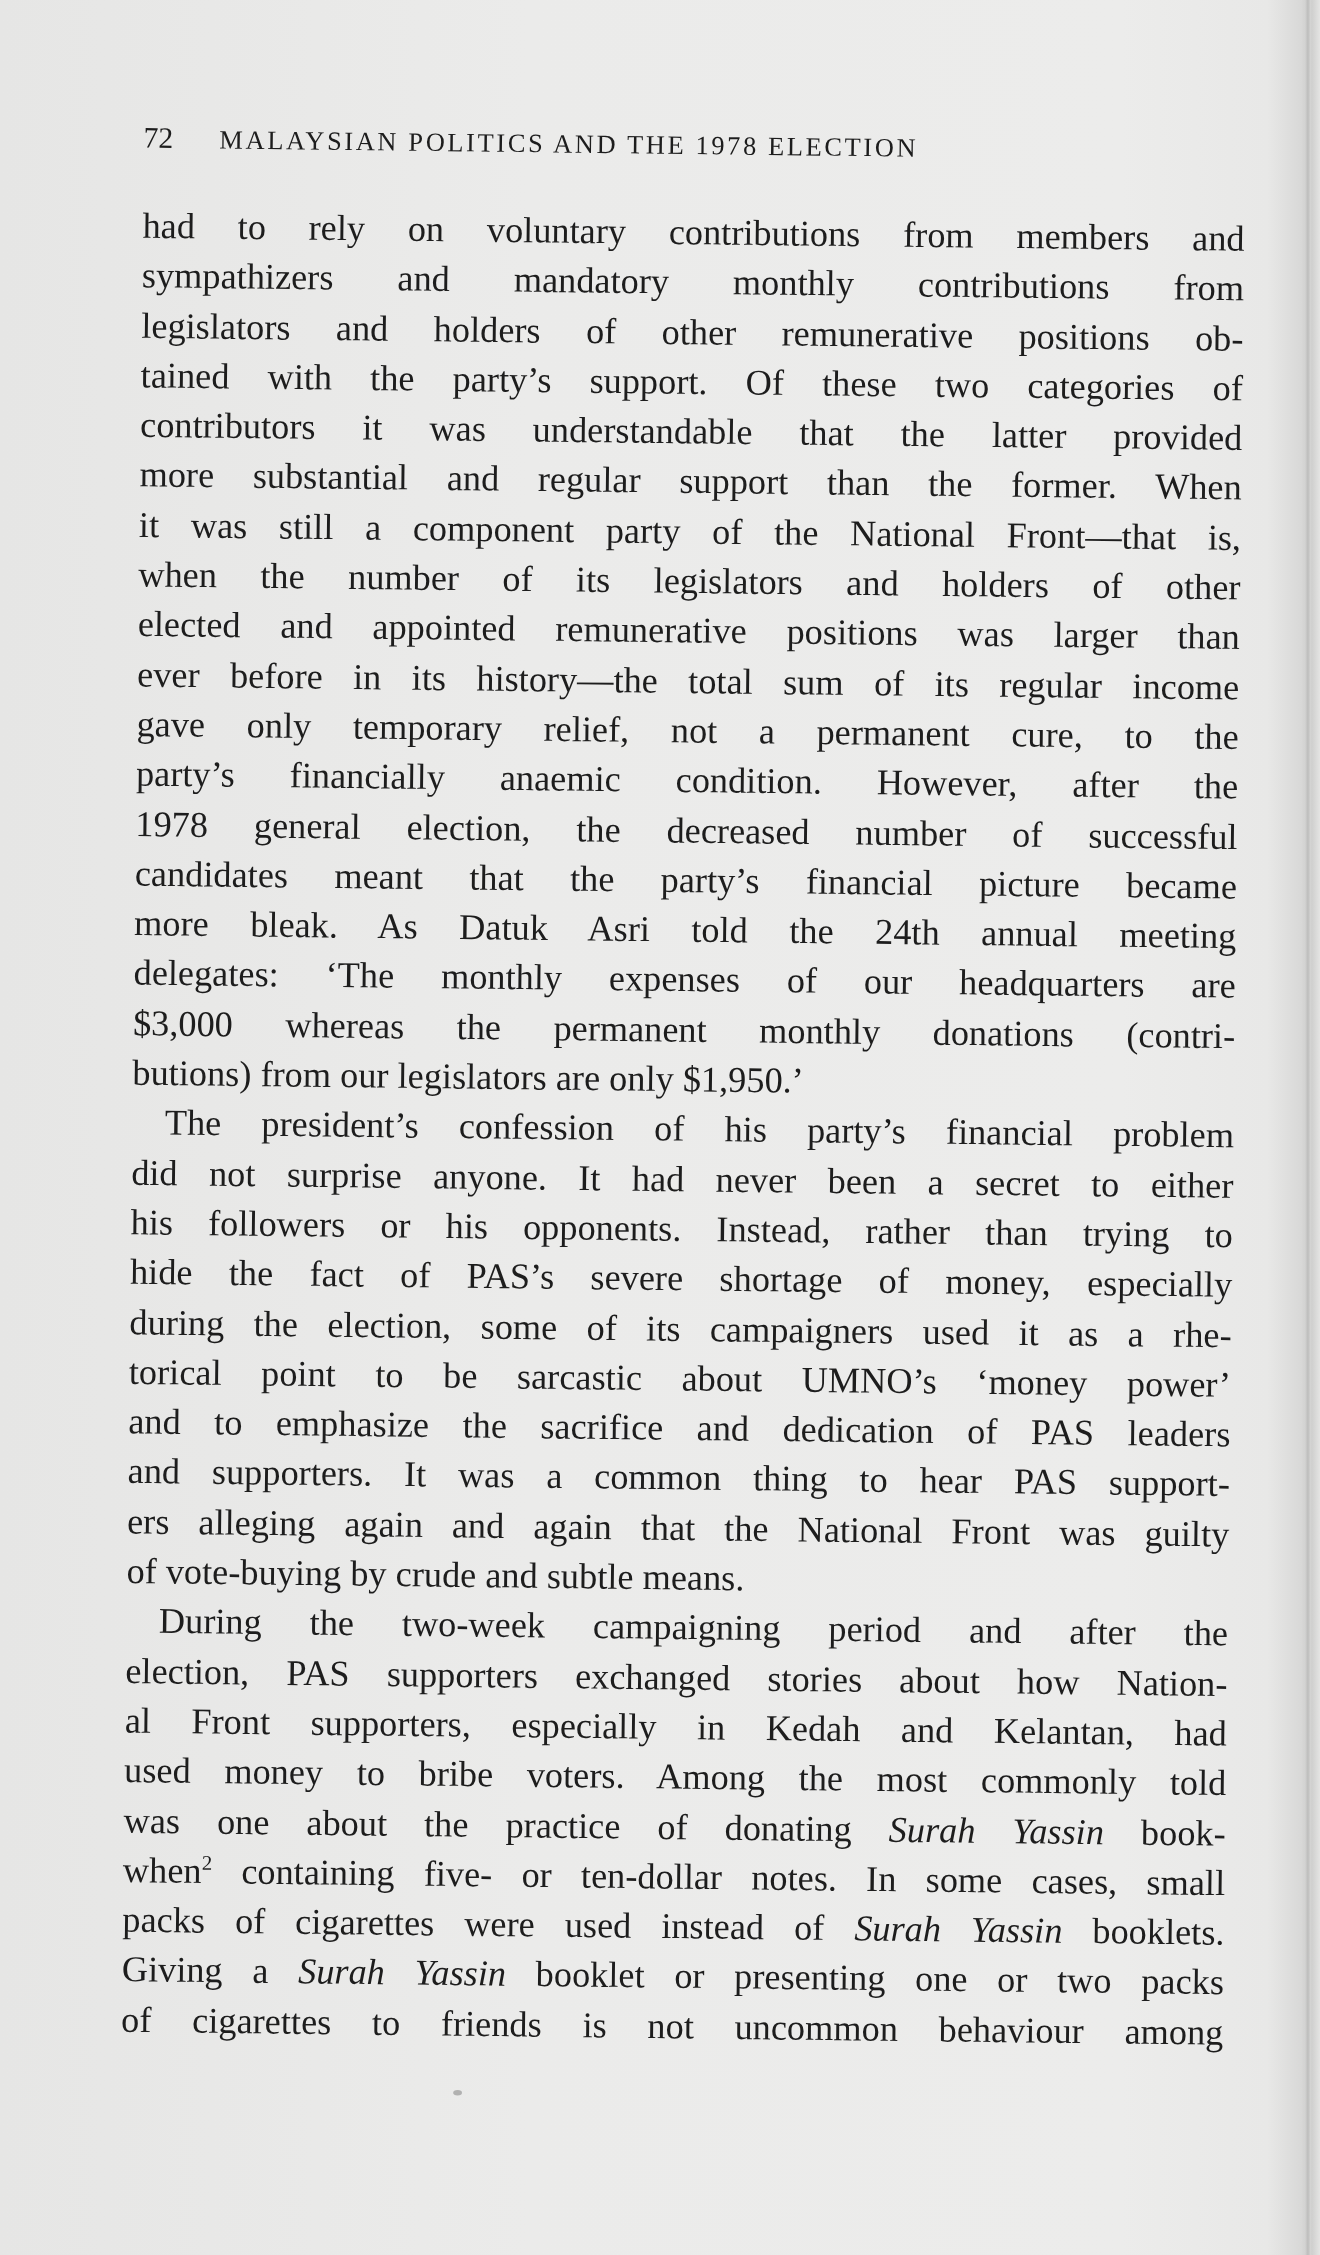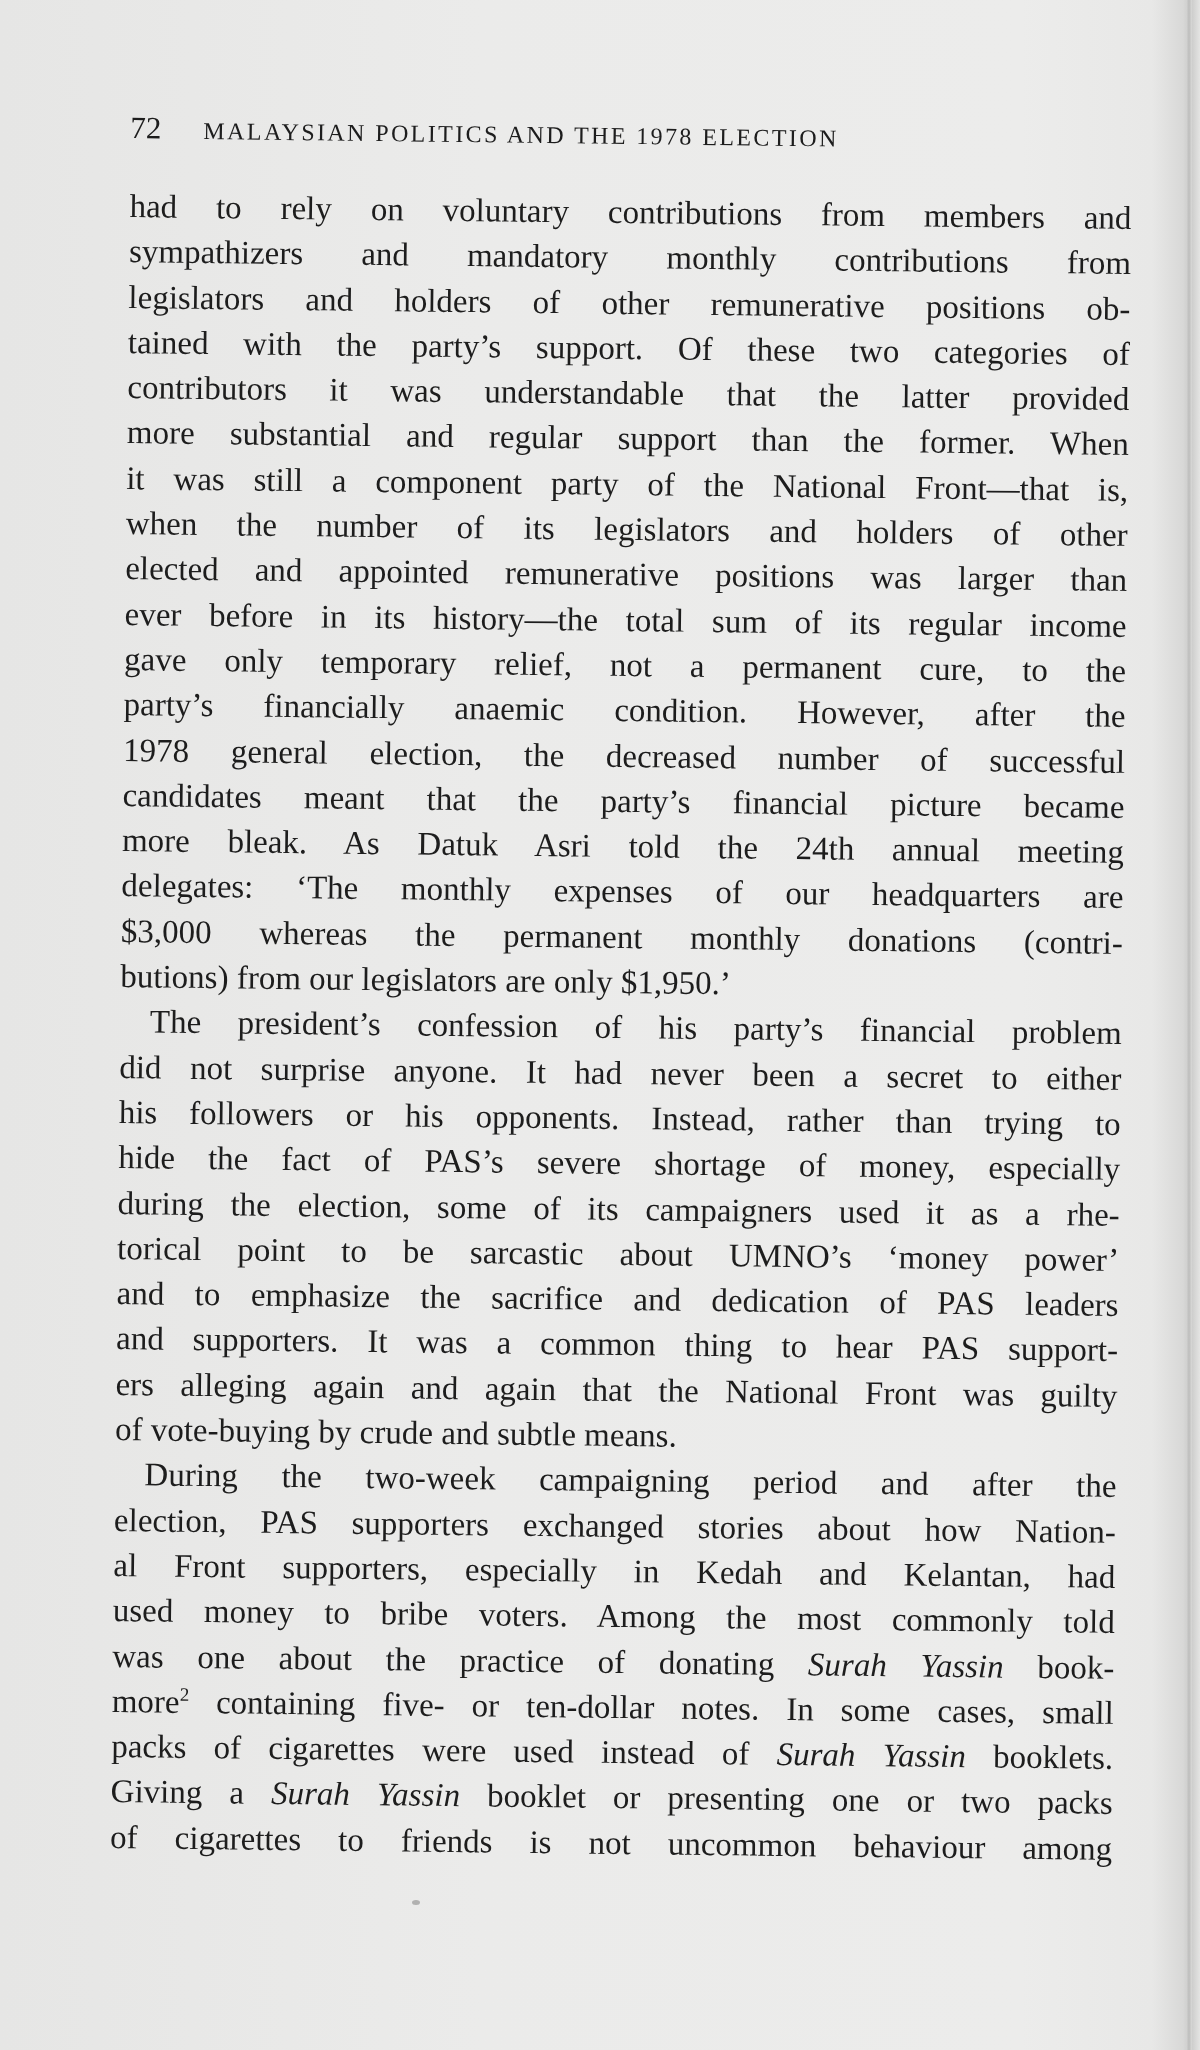--- a/index.html
+++ b/index.html
@@ -38,21 +38,21 @@
     }
     .running-head {
       position: absolute;
       left: 10px;
       top: 110px;
       width: 1000px;
       height: 40px;
       white-space: nowrap;
     }
     .page-number {
-      font-size: 31px;
+      font-size: 27px;
       letter-spacing: 0px;
       display: inline-block;
       vertical-align: baseline;
     }
     .running-title {
       font-size: 24px;
       letter-spacing: 2.4px;
       margin-left: 38px;
       display: inline-block;
       vertical-align: baseline;
@@ -137,21 +137,21 @@
       <span class="line">and to emphasize the sacrifice and dedication of PAS leaders</span>
       <span class="line">and supporters. It was a common thing to hear PAS support-</span>
       <span class="line">ers alleging again and again that the National Front was guilty</span>
       <span class="line last">of vote-buying by crude and subtle means.</span>
 
       <span class="line indent">During the two-week campaigning period and after the</span>
       <span class="line">election, PAS supporters exchanged stories about how Nation-</span>
       <span class="line">al Front supporters, especially in Kedah and Kelantan, had</span>
       <span class="line">used money to bribe voters. Among the most commonly told</span>
       <span class="line"><span>was one about the practice of donating </span><em>Surah Yassin</em><span> book-</span></span>
-      <span class="line"><span>more</span><sup>2</sup><span> containing five- or ten-dollar notes. In some cases, small</span></span>
+      <span class="line"><span>when</span><sup>2</sup><span> containing five- or ten-dollar notes. In some cases, small</span></span>
       <span class="line"><span>packs of cigarettes were used instead of </span><em>Surah Yassin</em><span> booklets.</span></span>
       <span class="line"><span>Giving a </span><em>Surah Yassin</em><span> booklet or presenting one or two packs</span></span>
       <span class="line">of cigarettes to friends is not uncommon behaviour among</span>
     </div>
   </div>
 
   <div class="dust"></div>
 </div>
 
 </body></html>

